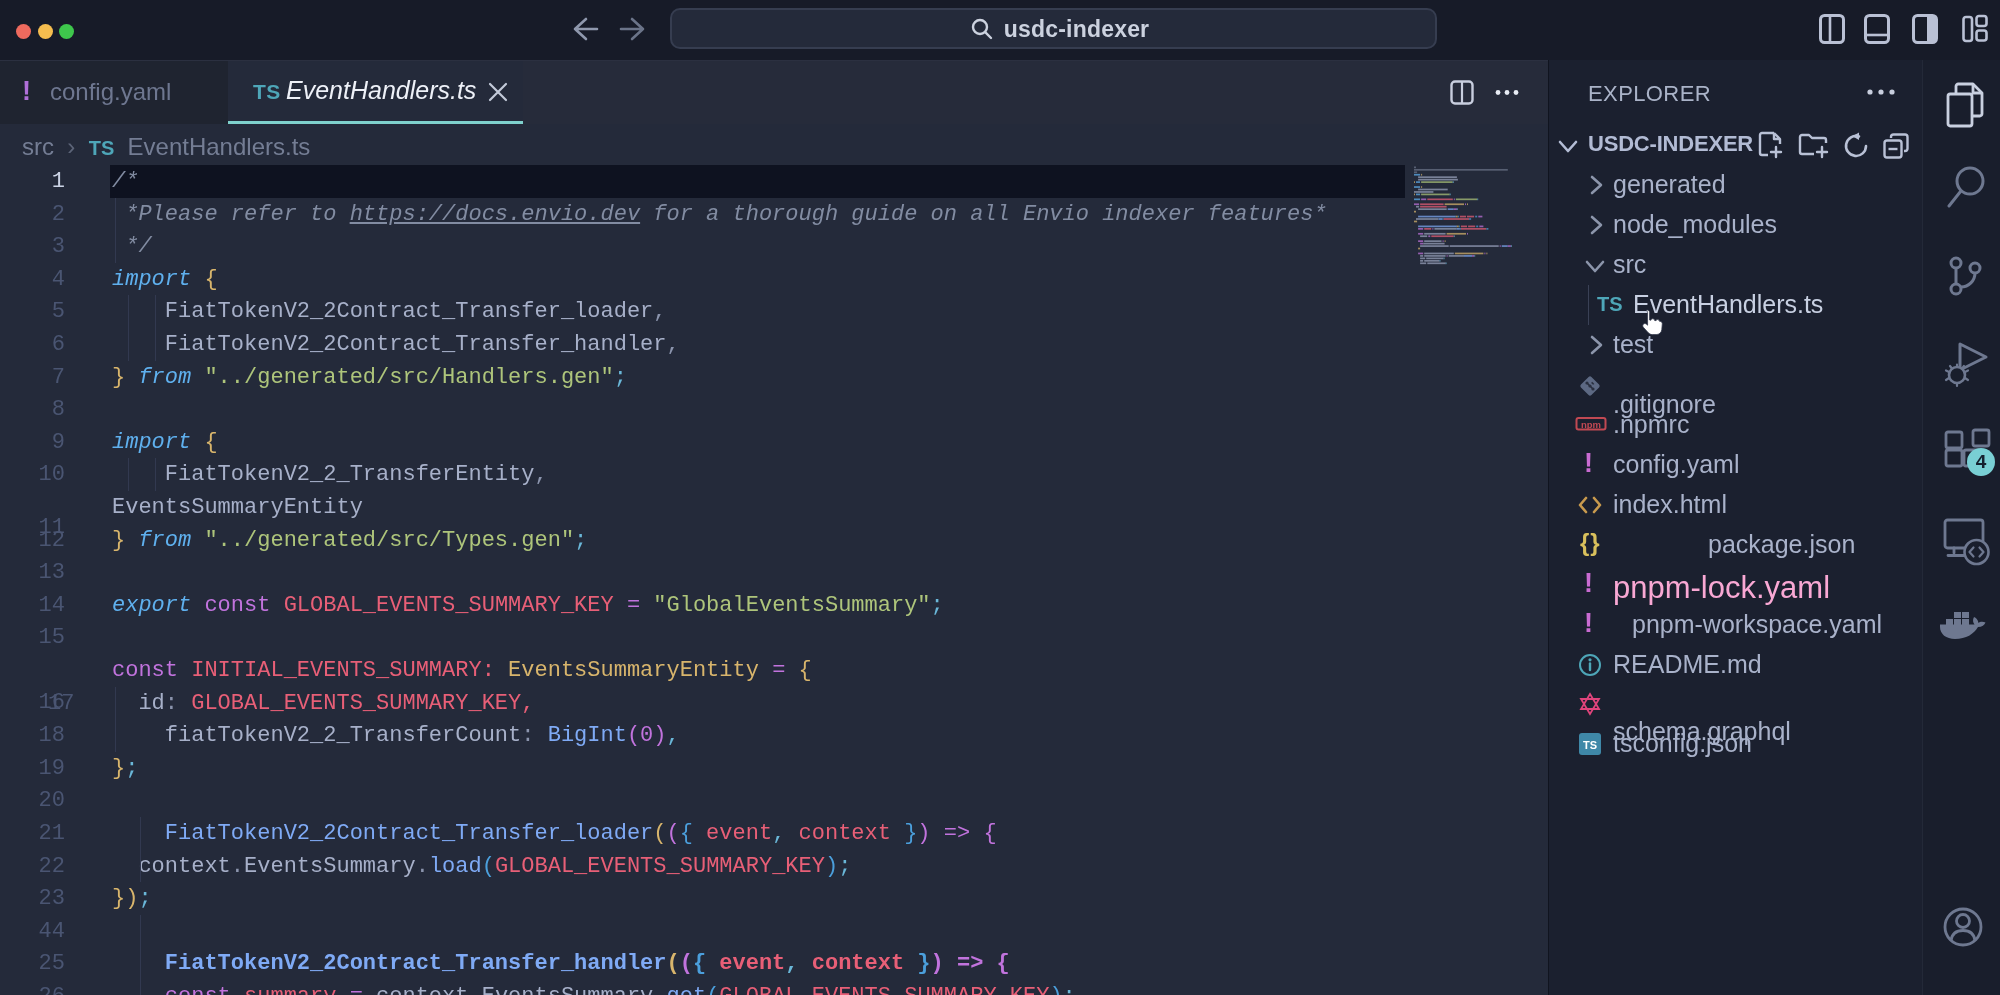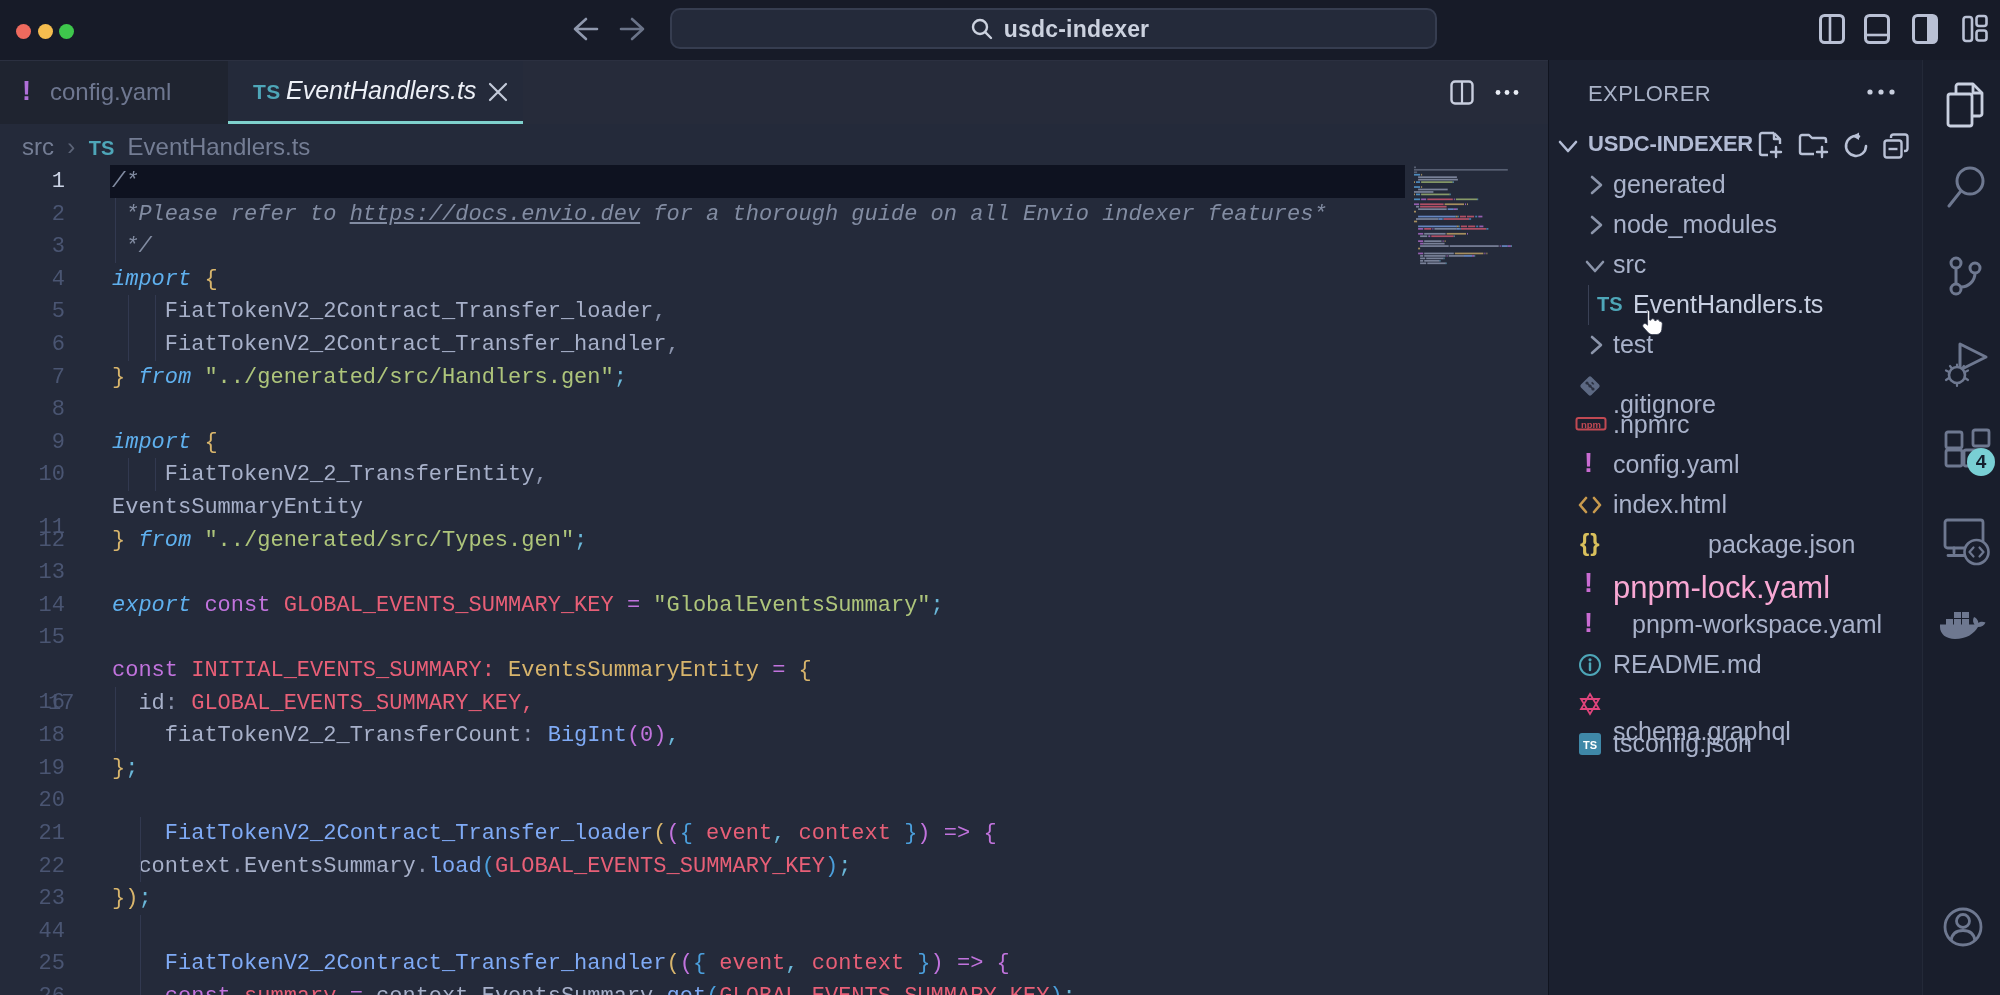--- a/index.html
+++ b/index.html
@@ -149,21 +149,21 @@
   <div class="cl" style="top:751.8px;"><span class="g">}</span><span class="cy">;</span></div>
   <div class="ln abs" style="top:784.4px;">20</div>
   <div class="ln abs" style="top:817.0px;">21</div>
   <div class="cl" style="top:817.0px;">    <span class="fn">FiatTokenV2_2Contract_Transfer_loader</span><span class="g">(</span><span class="o">(</span><span class="bb">{</span> <span class="r">event</span><span class="cy">,</span> <span class="r">context</span> <span class="bb">}</span><span class="o">)</span> <span class="o">=&gt;</span> <span class="o">{</span></div>
   <div class="ln abs" style="top:849.6px;">22</div>
   <div class="cl" style="top:849.6px;">  <span class="id">context</span><span class="p">.</span><span class="id">EventsSummary</span><span class="p">.</span><span class="fn">load</span><span class="bb">(</span><span class="r">GLOBAL_EVENTS_SUMMARY_KEY</span><span class="bb">)</span><span class="cy">;</span></div>
   <div class="ln abs" style="top:882.2px;">23</div>
   <div class="cl" style="top:882.2px;"><span class="g">})</span><span class="cy">;</span></div>
   <div class="ln abs" style="top:914.8px;">44</div>
   <div class="ln abs" style="top:947.4px;">25</div>
-  <div class="cl" style="top:947.4px;">    <span class="fn">FiatTokenV2_2Contract_Transfer_handler</span><span class="g">(</span><span class="o">(</span><span class="bb">{</span> <span class="r">event</span><span class="cy">,</span> <span class="r">context</span> <span class="bb">}</span><span class="o">)</span> <span class="o">=&gt;</span> <span class="o">{</span></div>
+  <div class="cl" style="top:947.4px;font-weight:bold;">    <span class="fn">FiatTokenV2_2Contract_Transfer_handler</span><span class="g">(</span><span class="o">(</span><span class="bb">{</span> <span class="r">event</span><span class="cy">,</span> <span class="r">context</span> <span class="bb">}</span><span class="o">)</span> <span class="o">=&gt;</span> <span class="o">{</span></div>
   <div class="ln abs" style="top:980.0px;">26</div>
   <div class="cl" style="top:980.0px;">    <span class="kp">const</span> <span class="r" style="border-bottom:2px dotted #e85f77;">summary</span> <span class="o">=</span> <span class="id">context</span><span class="p">.</span><span class="id">EventsSummary</span><span class="p">.</span><span class="fn">get</span><span class="bb">(</span><span class="r">GLOBAL_EVENTS_SUMMARY_KEY</span><span class="bb">)</span><span class="cy">;</span></div>
   <div class="guide abs" style="left:115px; top:197.6px; height:65.2px;"></div>
   <div class="guide abs" style="left:128px; top:295.4px; height:65.2px;"></div>
   <div class="guide abs" style="left:155px; top:295.4px; height:65.2px;"></div>
   <div class="guide abs" style="left:128px; top:458.4px; height:32.6px;"></div>
   <div class="guide abs" style="left:155px; top:458.4px; height:32.6px;"></div>
   <div class="guide abs" style="left:115px; top:686.6px; height:65.2px;"></div>
   <div class="guide abs" style="left:140px; top:817.0px; height:65.2px;"></div>
   <div class="guide abs" style="left:140px; top:914.8px; height:97.8px;"></div>

